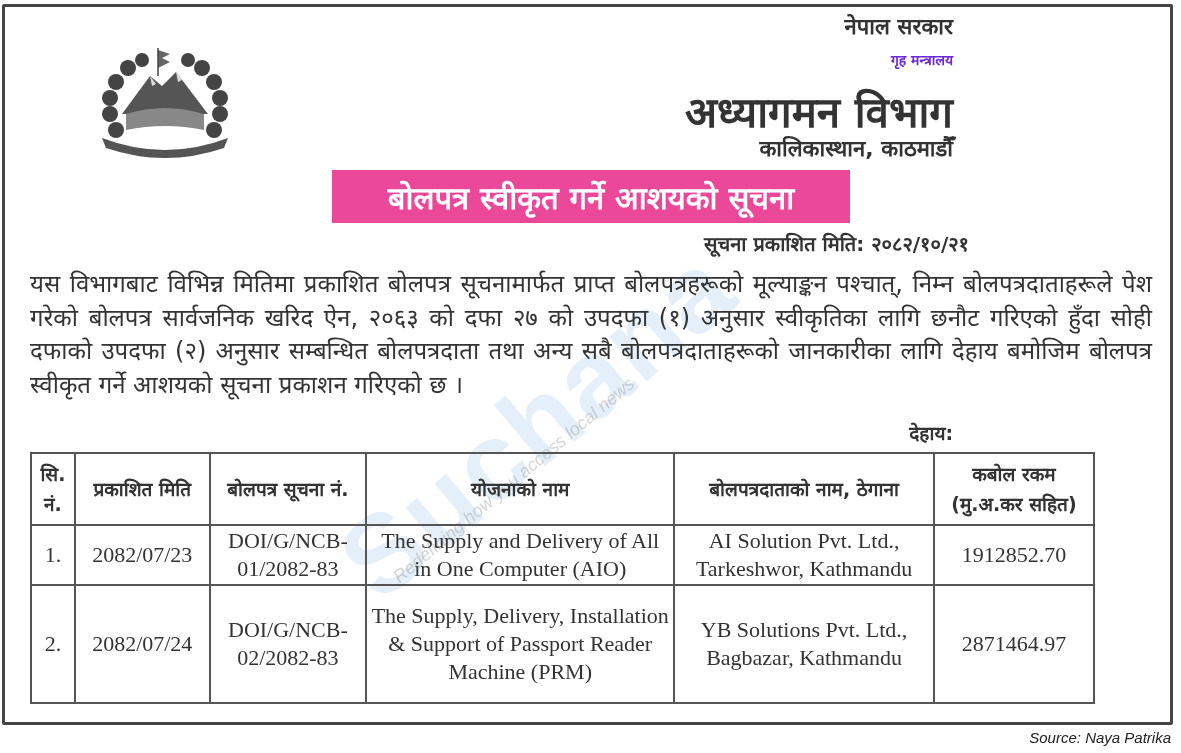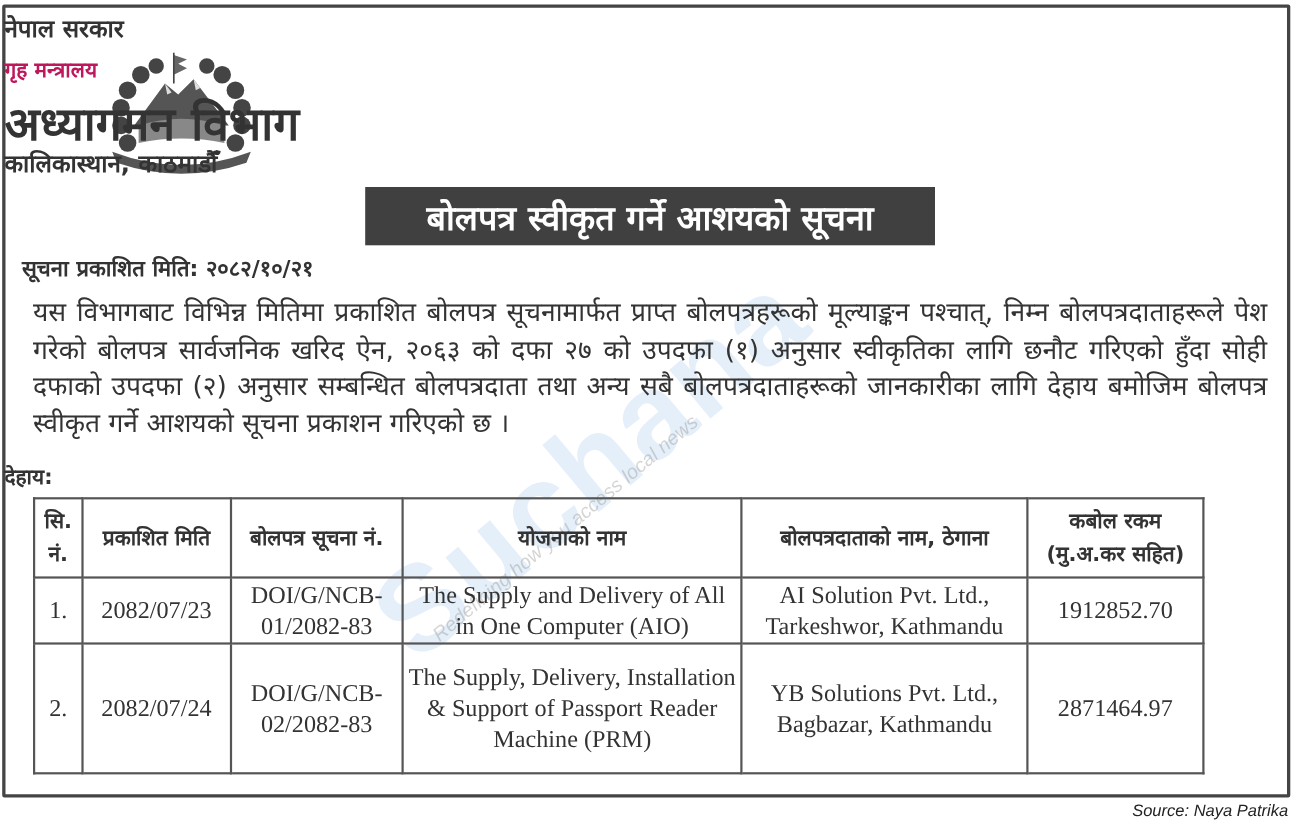--- a/index.html
+++ b/index.html
@@ -6,27 +6,27 @@
   body { width: 1181px; height: 753px; position: relative; overflow: hidden;
          font-family: "DejaVu Sans", sans-serif; color: #2a2a2a; }
   .frame { position: absolute; left: 2px; top: 4px; width: 1171px; height: 721px;
            border: 3px solid #444; border-radius: 2px; box-sizing: border-box; }
   .wm-text { position: absolute; left: 300px; top: 360px; font-family: "Liberation Sans", sans-serif;
              font-size: 110px; font-weight: bold; color: #2f7fd6; transform: rotate(-40deg);
              opacity: 0.12; letter-spacing: 2px; }
   .wm-sub { position: absolute; left: 360px; top: 470px; font-family: "Liberation Sans", sans-serif;
             font-size: 18px; font-style: italic; color: #888; transform: rotate(-40deg); opacity: 0.35; }
   .emblem { position: absolute; left: 92px; top: 42px; width: 146px; height: 118px; }
-  .center { position: absolute; left: 4px; width: 937px; text-align: left; }
+  .center { position: absolute; left: 16px; width: 937px; text-align: right; }
   .l1 { top: 10px; font-size: 22px; font-weight: bold; color: #333; }
-  .l2 { top: 50px; font-size: 19px; font-weight: bold; color: #be185d; }
+  .l2 { top: 50px; font-size: 14px; font-weight: bold; color: #6d28d9; }
   .l3 { top: 82px; font-size: 42px; font-weight: bold; color: #333; }
   .l4 { top: 132px; font-size: 22px; font-weight: bold; color: #333; }
   .banner { position: absolute; left: 332px; top: 170px; width: 518px; height: 53px;
-            background: #404040; color: #fff; font-size: 31px; font-weight: bold;
+            background: #ec4899; color: #fff; font-size: 31px; font-weight: bold;
             display: flex; align-items: center; justify-content: center; }
   .pubdate { top: 230px; font-size: 20px; font-weight: bold; color: #333; padding-left: 16px; }
   .para { position: absolute; left: 30px; top: 268px; width: 1122px; font-size: 24px;
           line-height: 33.5px; text-align: justify; color: #333; }
   .dehay { top: 420px; font-size: 19px; font-weight: bold; color: #333; }
   table { position: absolute; left: 30px; top: 452px; border-collapse: collapse;
           width: 1065px; }
   th, td { border: 2px solid #555; text-align: center; vertical-align: middle; padding: 0 4px; }
   th { font-size: 19px; font-weight: bold; color: #333; line-height: 30px; height: 70px; }
   td { font-family: "Liberation Serif", serif; font-size: 22px; color: #333; line-height: 28px; }

